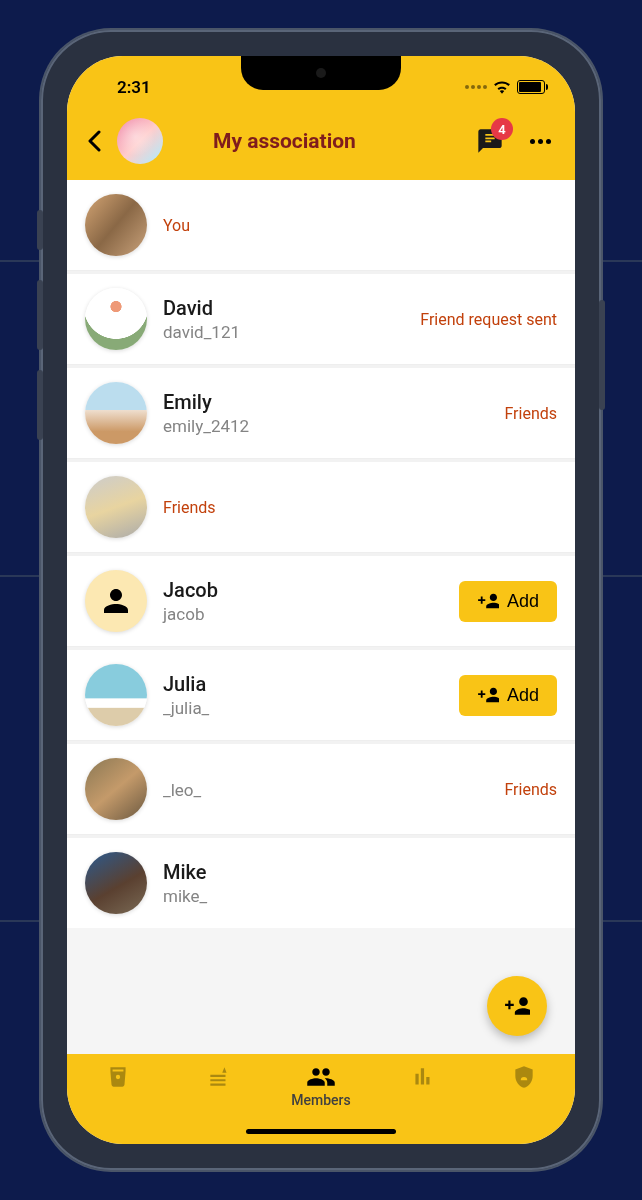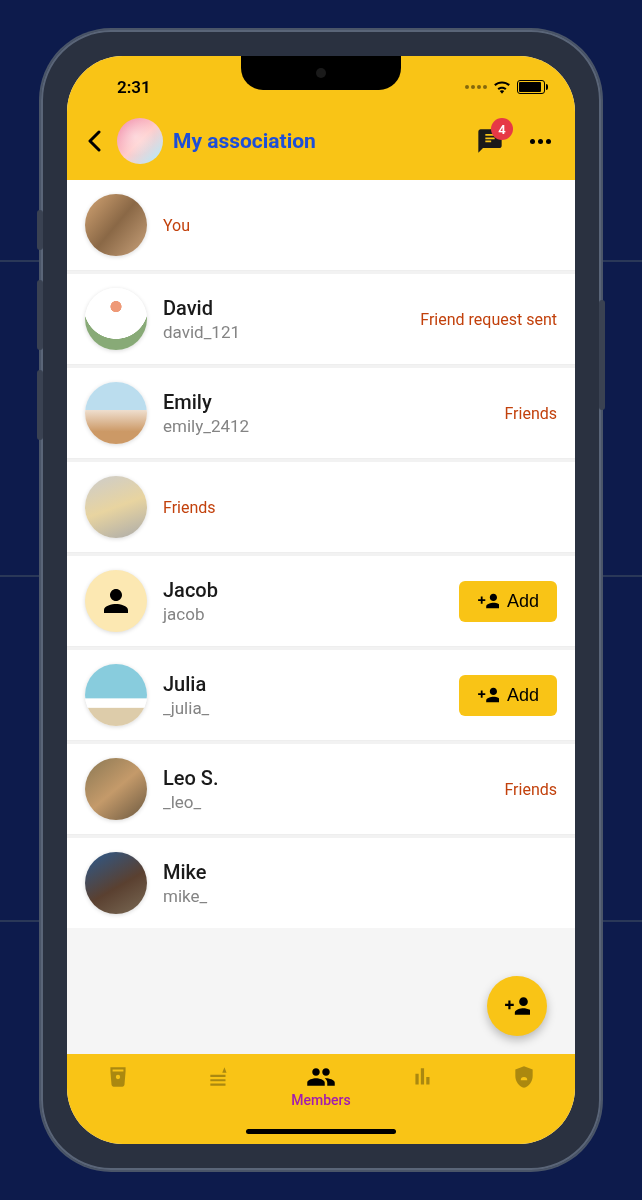--- a/index.html
+++ b/index.html
@@ -91,21 +91,21 @@
   .battery-fill { position:absolute; left:1px; top:1px; bottom:1px; width:22px; background:#000; border-radius:1px; }
   .app-header {
     display: flex;
     align-items: center;
     padding: 12px 20px 14px 14px;
     gap: 10px;
   }
   .back-btn { width: 26px; height: 26px; display:flex; align-items:center; justify-content:center; cursor:pointer; }
   .group-avatar { width: 46px; height: 46px; border-radius: 50%; background: linear-gradient(135deg,#e8a,#fcc,#aef); position:relative; overflow:hidden; }
   .group-avatar::after{content:"";position:absolute;inset:0;background:radial-gradient(circle at 40% 40%, rgba(255,255,255,.4), transparent 50%);}
-  .header-title { font-size: 21px; font-weight: 700; color: #1d4ed8; flex: 1; }
+  .header-title { font-size: 21px; font-weight: 700; color: #7f1d1d; flex: 1; margin-left: 40px; }
   .chat-btn { position: relative; width: 34px; height: 34px; display:flex; align-items:center; justify-content:center; cursor:pointer; }
   .chat-badge {
     position: absolute;
     top: -6px;
     right: -6px;
     background: #e63946;
     color: #fff;
     font-size: 13px;
     font-weight: 600;
     min-width: 22px;
@@ -185,21 +185,21 @@
     justify-content: space-around;
     align-items: flex-start;
     padding-top: 10px;
   }
   .nav-item {
     display:flex; flex-direction:column; align-items:center; gap:2px;
     opacity: .7; cursor:pointer;
     width: 70px;
   }
   .nav-item.active { opacity: 1; }
-  .nav-label { font-size: 14px; color: #a21caf; font-weight:500; }
+  .nav-label { font-size: 14px; color: #404040; font-weight:500; }
   .home-indicator {
     position: absolute;
     bottom: 10px;
     left: 50%;
     transform: translateX(-50%);
     width: 150px;
     height: 5px;
     background: #000;
     border-radius: 3px;
     z-index: 60;
@@ -327,21 +327,20 @@
           <svg width="22" height="18" viewBox="0 0 24 20">
               <path d="M15 10c2.2 0 4-1.8 4-4s-1.8-4-4-4-4 1.8-4 4 1.8 4 4 4zm0 2c-2.7 0-8 1.3-8 4v2h16v-2c0-2.7-5.3-4-8-4zM3 8V5H1v3h-3v2h3v3h2v-3h3V8H3z" transform="translate(3,0)" fill="#000"></path>
             </svg>
           <span>Add</span>
         </button>
       </div>
 
       <div class="member-row">
         <div class="member-avatar av-6"></div>
         <div class="member-info">
-          <div class="member-name">Leo S.</div>
           <div class="member-username">_leo_</div>
         </div>
         <div class="member-status">Friends</div>
       </div>
 
       <div class="member-row" style="border-bottom:none;">
         <div class="member-avatar av-7"></div>
         <div class="member-info">
           <div class="member-name">Mike</div>
           <div class="member-username">mike_</div>

